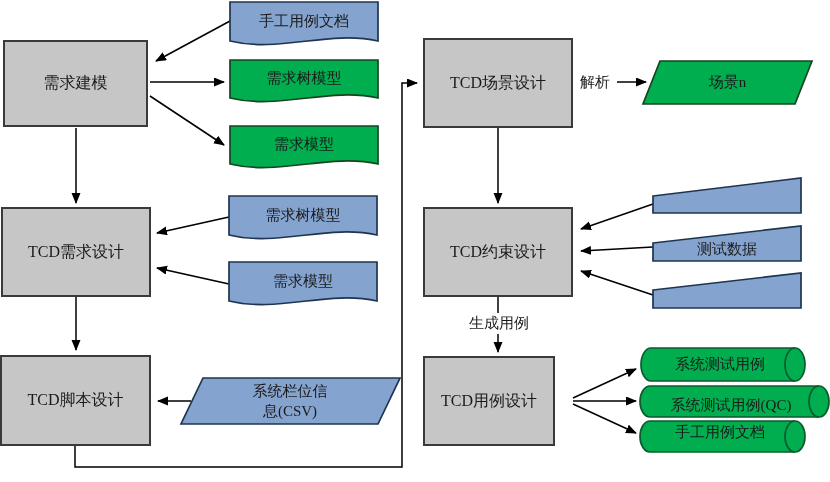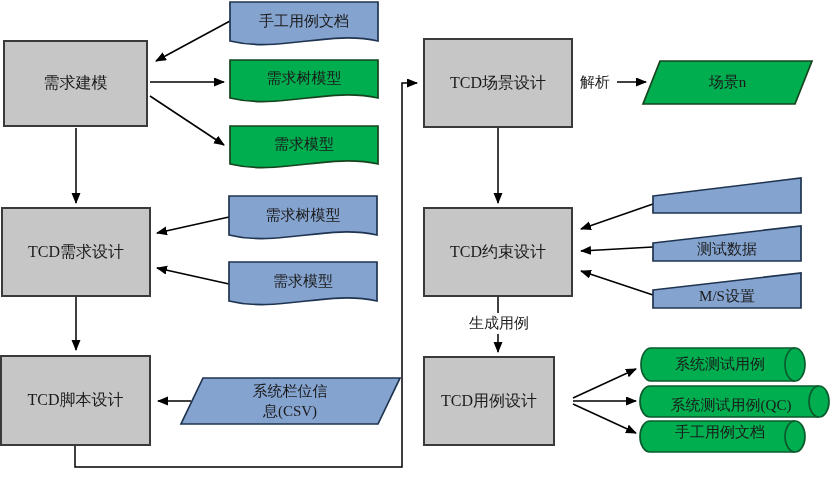--- a/index.html
+++ b/index.html
@@ -90,21 +90,20 @@
   <div class="lbl" style="left:230px;top:2px;width:148px;height:38px;">手工用例文档</div>
   <div class="lbl" style="left:230px;top:60px;width:148px;height:37px;">需求树模型</div>
   <div class="lbl" style="left:230px;top:126px;width:148px;height:37px;">需求模型</div>
   <div class="lbl" style="left:229px;top:196px;width:148px;height:38px;">需求树模型</div>
   <div class="lbl" style="left:229px;top:262px;width:148px;height:38px;">需求模型</div>
 
   <div class="lbl" style="left:643px;top:60px;width:169px;height:44px;">场景n</div>
   <div class="lbl" style="left:248px;top:379px;width:84px;height:44px;">系统栏位信息(CSV)</div>
 
   <div class="lbl" style="left:653px;top:237px;width:148px;height:24px;">测试数据</div>
-  <div class="lbl" style="left:653px;top:284px;width:148px;height:24px;">M/S设置</div>
 
   <div class="lbl" style="left:646px;top:348px;width:148px;height:33px;">系统测试用例</div>
   <div class="lbl" style="left:645px;top:386px;width:172px;height:39px;">系统测试用例(QC)</div>
   <div class="lbl" style="left:645px;top:421px;width:150px;height:22px;">手工用例文档</div>
 
   <div class="lbl lbl-edge" style="left:573px;top:71px;width:44px;height:22px;text-align:right;">解析</div>
   <div class="lbl lbl-edge" style="left:454px;top:313px;width:90px;height:21px;">生成用例</div>
 
 </div>
 

